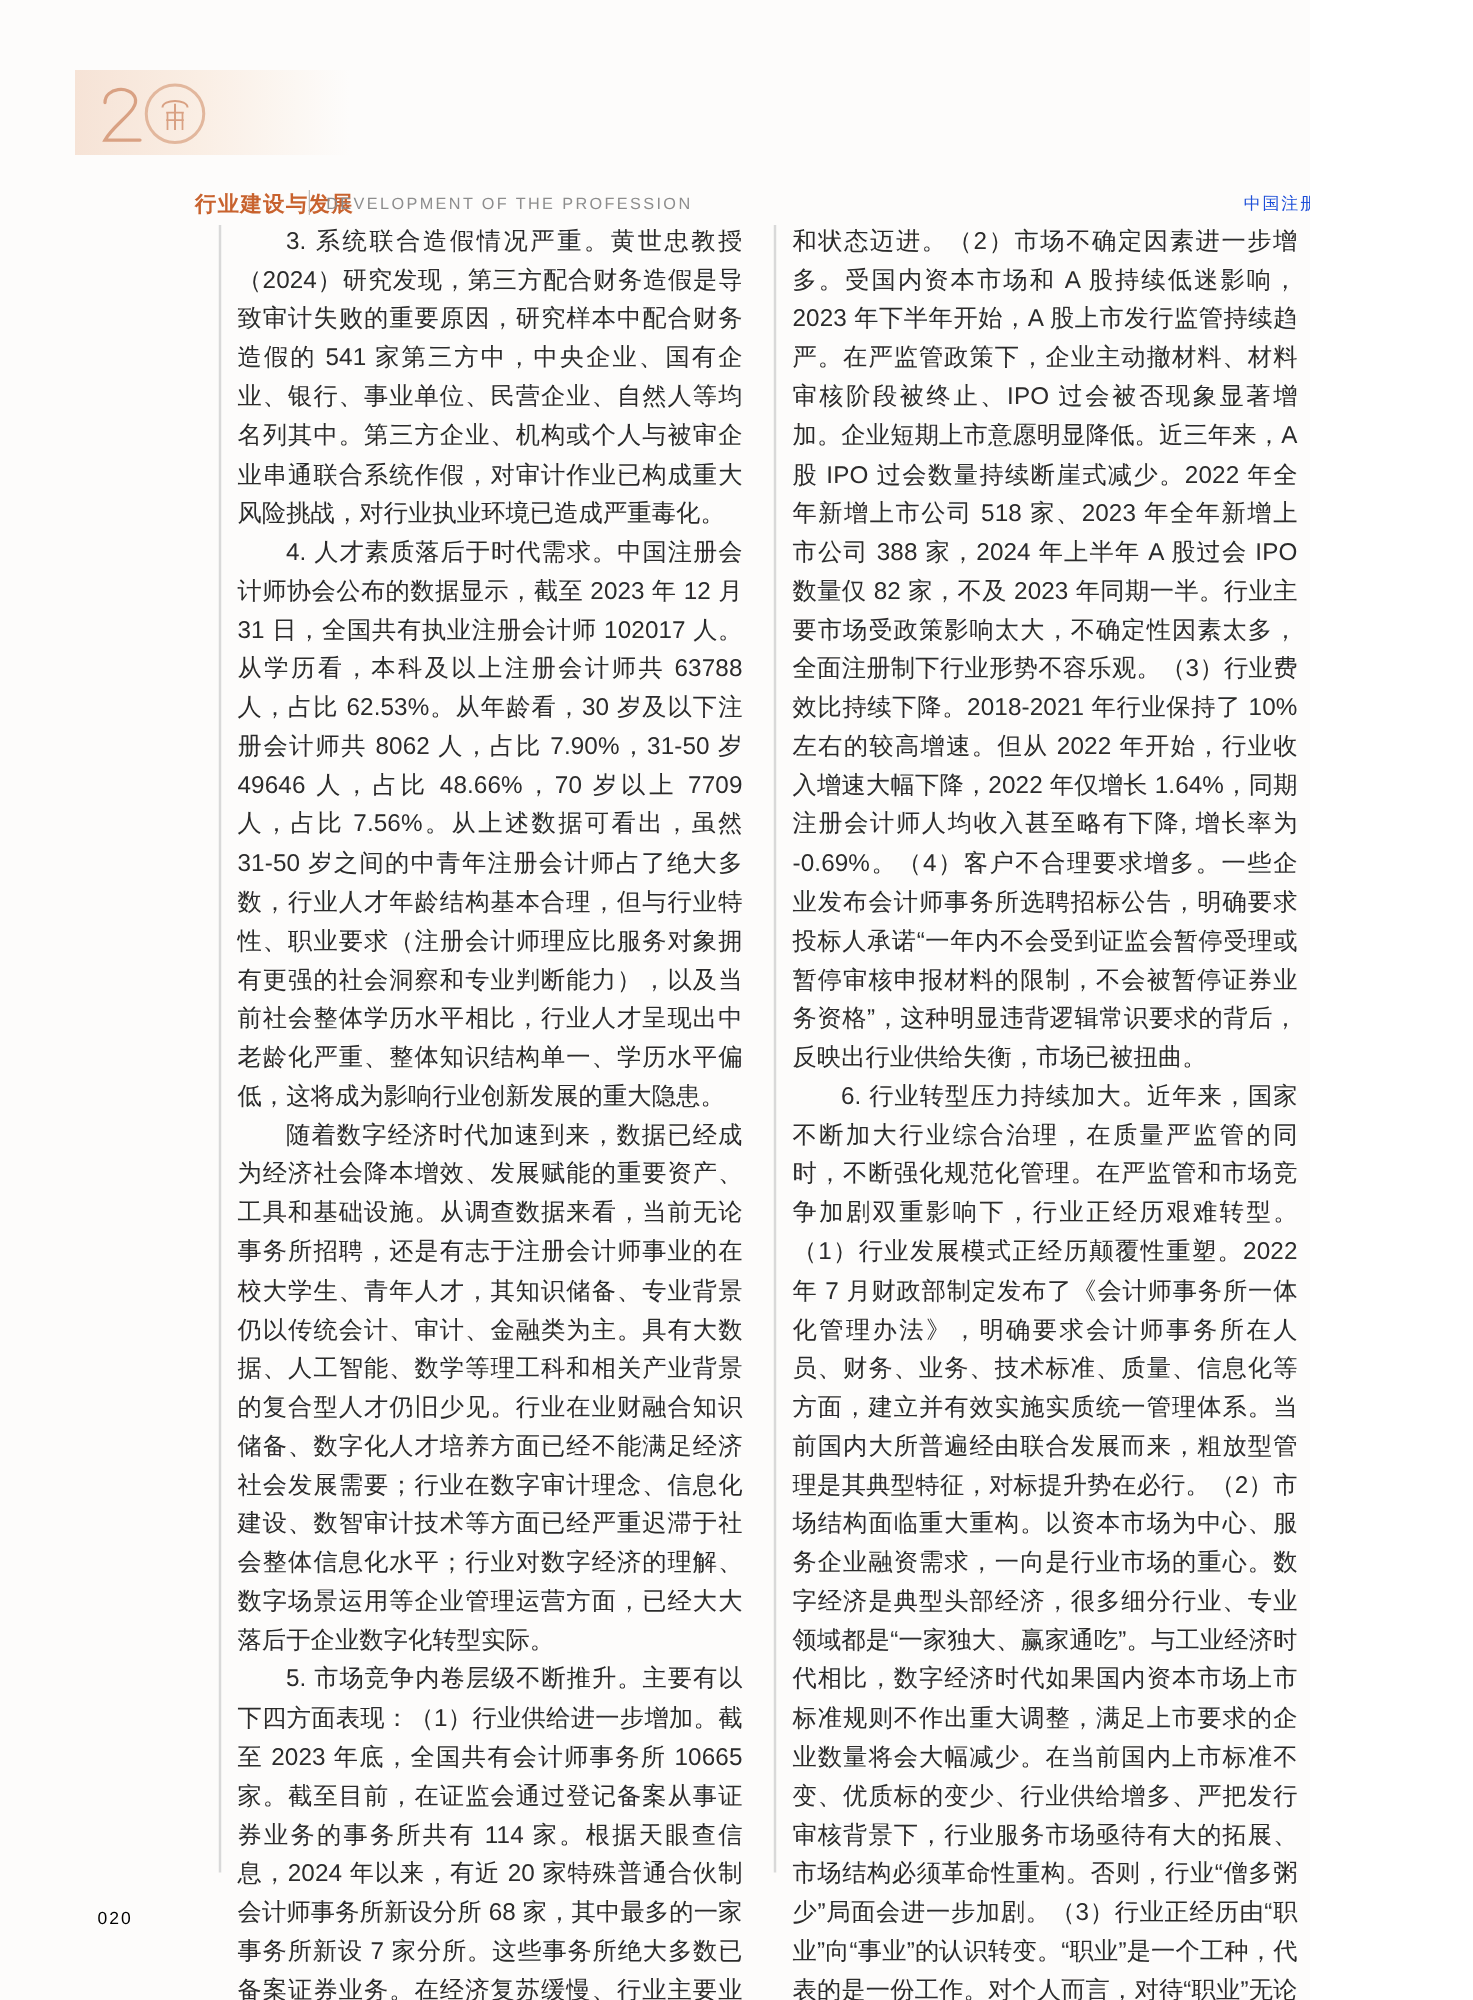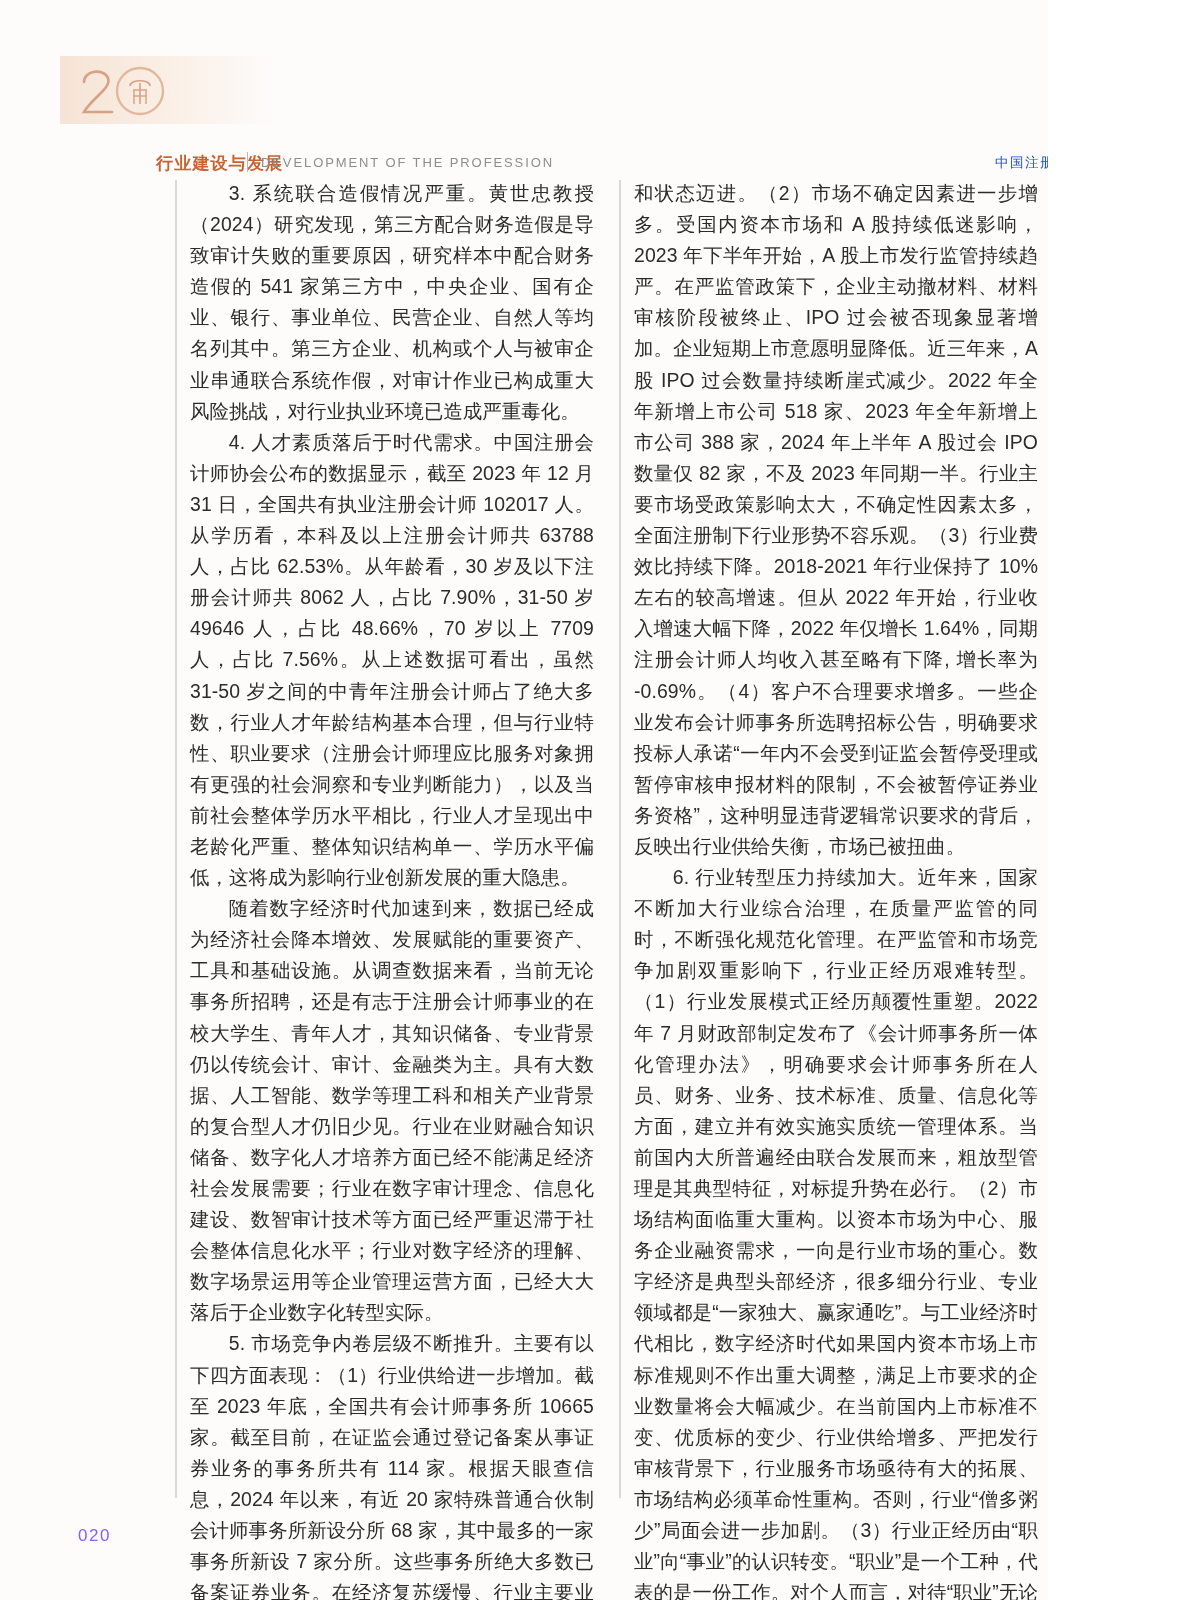--- a/index.html
+++ b/index.html
@@ -113,23 +113,23 @@
   }
   .column p.indent {
     text-indent: 2em;
   }
 
   
   .page-number {
     position: absolute;
     left: 78px;
     top: 1527px;
-    font-size: 17px;
+    font-size: 14px;
     letter-spacing: 1.6px;
-    color: #8b5cf6;
+    color: #000000;
     line-height: 1;
   }
 </style>
 </head>
 <body>
 
 <div class="page">
 
   <div class="header">
     <div class="header-gradient"></div>

